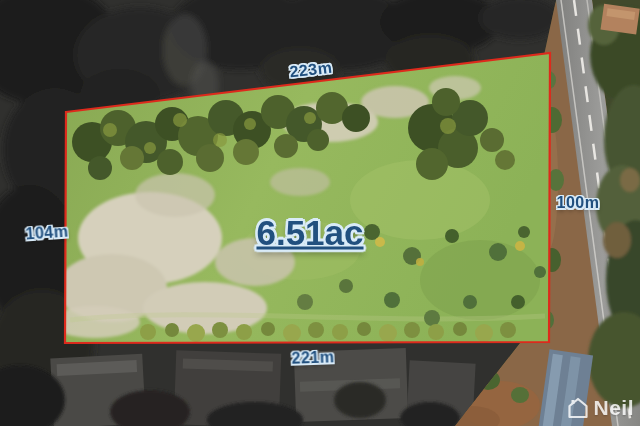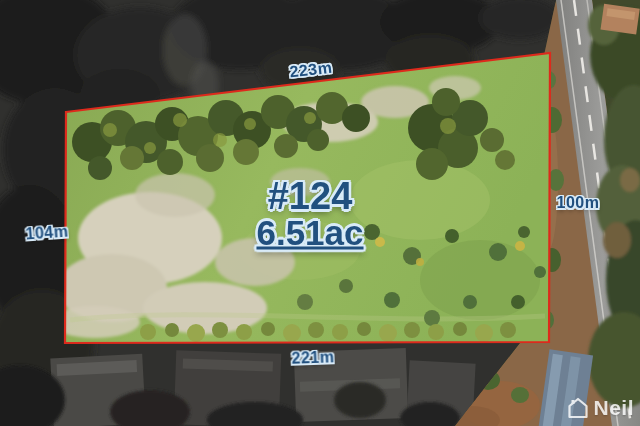--- a/index.html
+++ b/index.html
@@ -261,21 +261,20 @@
     </g>
 
     <polygon class="boundary" points="66,112 550,53 549,342 65,343"></polygon>
   </svg>
 
   <div class="dim-label" id="dim-top">223m</div>
   <div class="dim-label" id="dim-bottom">221m</div>
   <div class="dim-label" id="dim-left">104m</div>
   <div class="dim-label" id="dim-right">100m</div>
 
-  <div class="big-label" id="lot-number">#124</div>
   <div class="big-label" id="lot-size">6.51ac</div>
 
   <div id="watermark">
     <svg width="24" height="24" viewBox="0 0 24 24" aria-hidden="true">
       <path d="M3.5,21 L3.5,10 L12,3 L20.5,10 L20.5,21 Z" fill="none" stroke="currentColor" stroke-width="2.2" stroke-linejoin="round"></path>
       <rect x="5.5" y="4" width="3" height="4" fill="currentColor"></rect>
     </svg>
     <span class="wm-text">Neil</span>
   </div>
 

